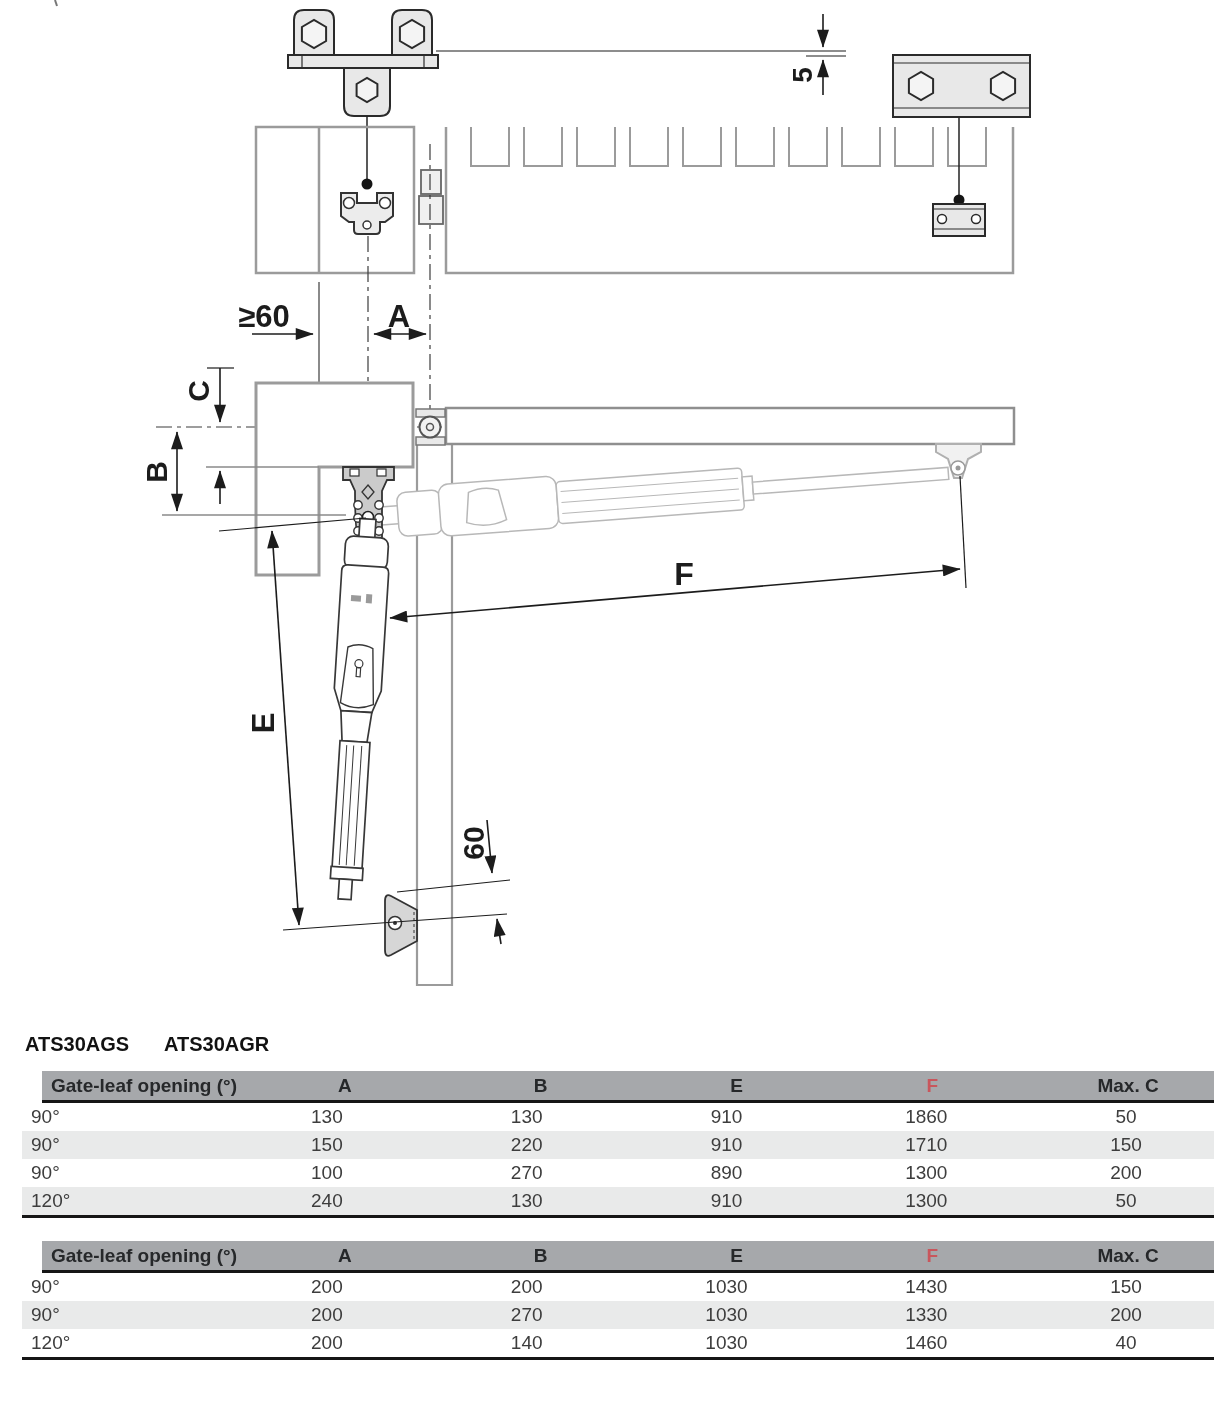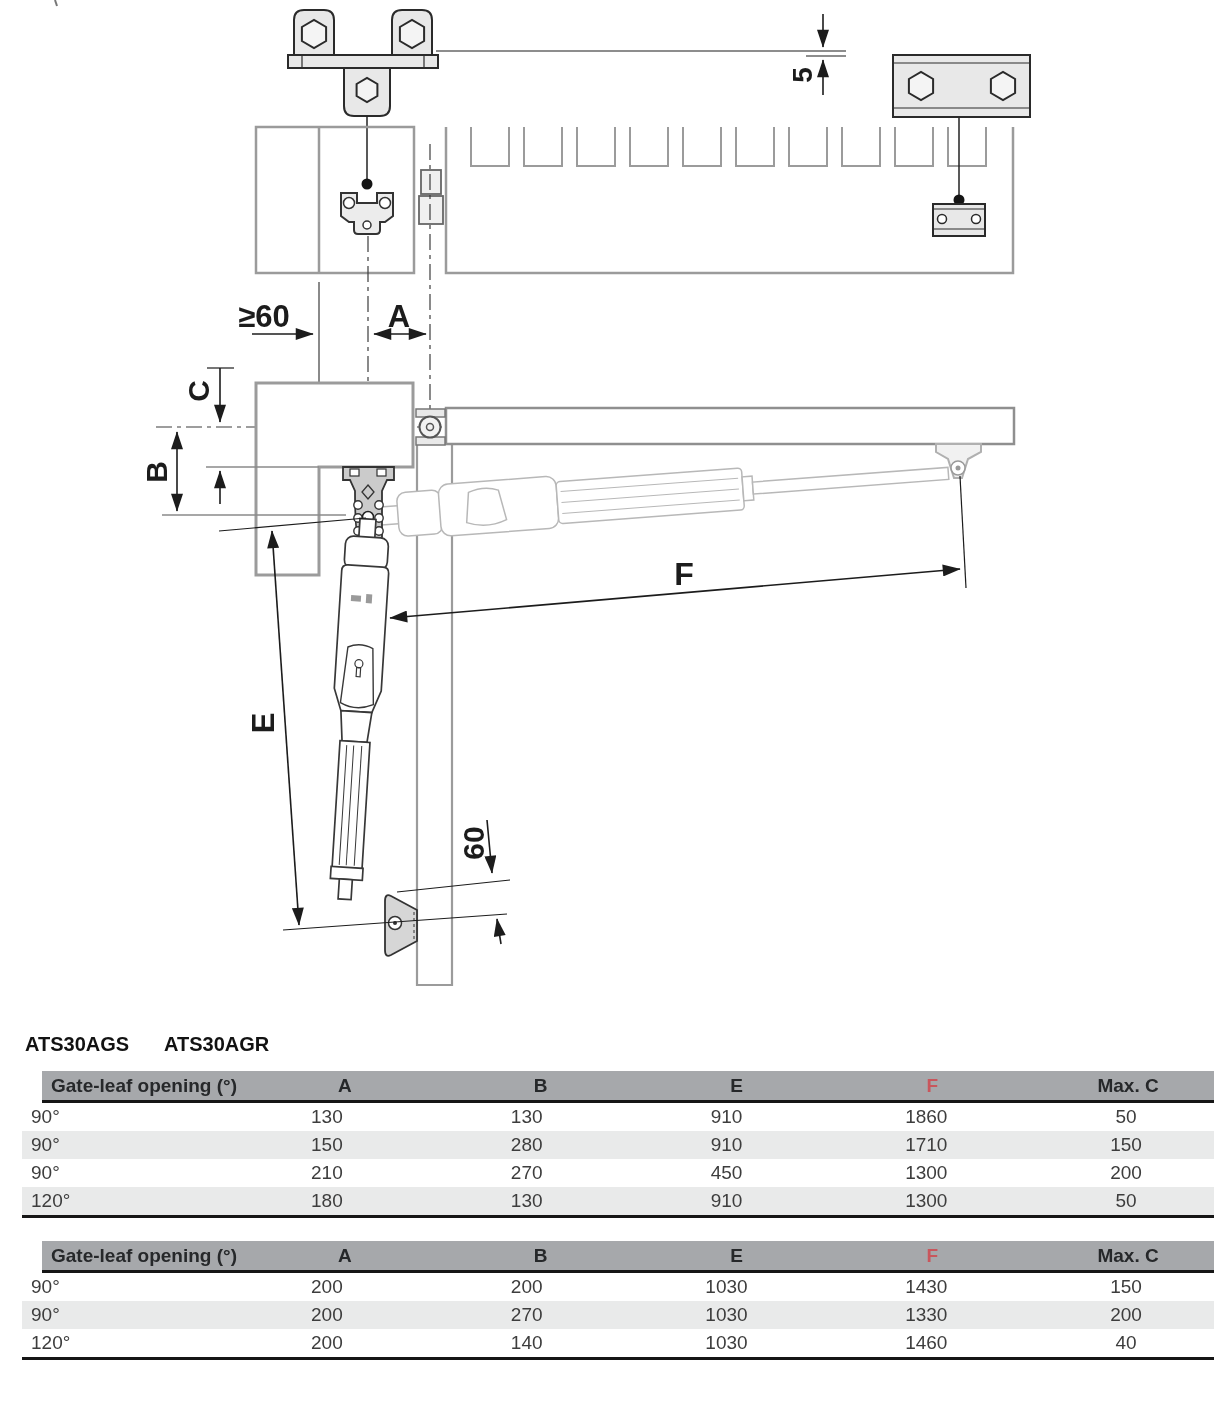--- a/index.html
+++ b/index.html
@@ -243,36 +243,36 @@
         <div class="cell c0">90°</div>
         <div class="cell c1">130</div>
         <div class="cell c2">130</div>
         <div class="cell c3">910</div>
         <div class="cell c4">1860</div>
         <div class="cell c5">50</div>
       </div>
       <div class="trow alt">
         <div class="cell c0">90°</div>
         <div class="cell c1">150</div>
-        <div class="cell c2">280</div>
+        <div class="cell c2">220</div>
         <div class="cell c3">910</div>
         <div class="cell c4">1710</div>
         <div class="cell c5">150</div>
       </div>
       <div class="trow">
         <div class="cell c0">90°</div>
-        <div class="cell c1">210</div>
+        <div class="cell c1">100</div>
         <div class="cell c2">270</div>
-        <div class="cell c3">450</div>
+        <div class="cell c3">890</div>
         <div class="cell c4">1300</div>
         <div class="cell c5">200</div>
       </div>
       <div class="trow alt">
         <div class="cell c0">120°</div>
-        <div class="cell c1">180</div>
+        <div class="cell c1">240</div>
         <div class="cell c2">130</div>
         <div class="cell c3">910</div>
         <div class="cell c4">1300</div>
         <div class="cell c5">50</div>
       </div>
     </div>
 </section>
 
 <section class="tbl tbl-2">
   <div class="thead">

